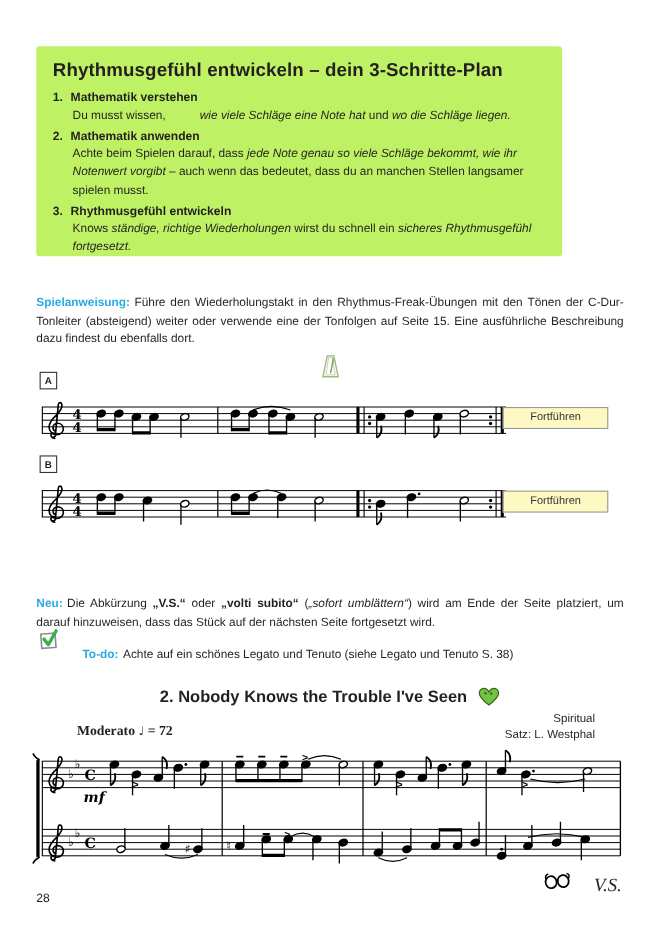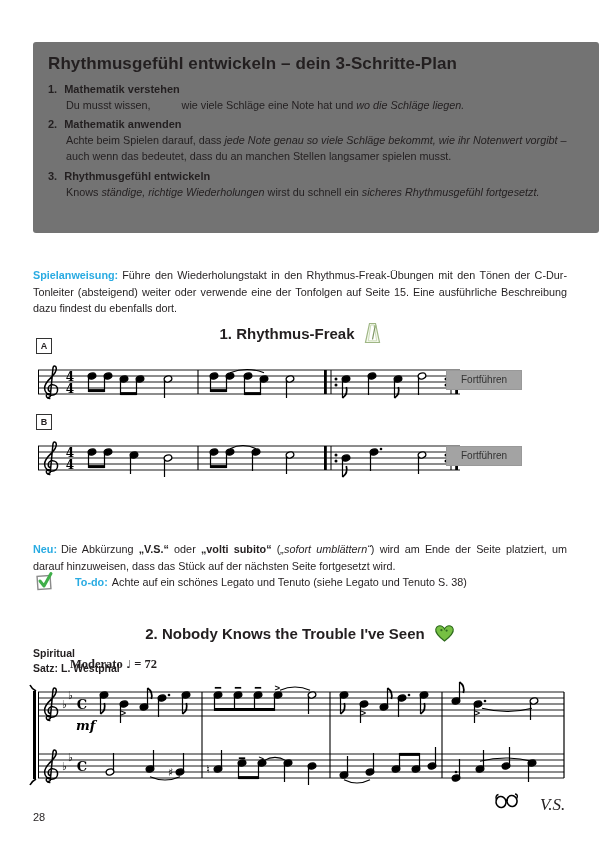--- a/index.html
+++ b/index.html
@@ -1,44 +1,44 @@
 <!DOCTYPE html>
 <html><head>
 <meta charset="utf-8">
 <style>
   html,body{margin:0;padding:0;background:#fff;}
   .page{position:relative;width:600px;height:849px;background:#fff;
         font-family:"Liberation Sans",sans-serif;color:#231f20;overflow:hidden;}
 
-  .green-box{position:absolute;left:33px;top:42px;width:566px;height:191px;
-             background:#737373;border-radius:3px;box-sizing:border-box;padding:12px 15px 8px;}
+  .green-box{position:absolute;left:33px;top:42px;width:478px;height:191px;
+             background:#bef264;border-radius:3px;box-sizing:border-box;padding:12px 15px 8px;}
   .gb-title{font-size:17px;font-weight:600;margin:0 0 9px;letter-spacing:.1px;}
   .step{margin:0 0 5px;}
   .step-head{display:flex;gap:7px;font-weight:bold;font-size:11px;margin:5px 0 2px;}
   .step-body{font-size:10.8px;line-height:1.5;margin:0 0 0 18px;}
 
   .para{position:absolute;left:33px;width:534px;font-size:10.8px;line-height:1.55;text-align:justify;}
   .lbl-blue{color:#29abe2;font-weight:bold;margin-right:4px;}
 
   .piece-head{position:absolute;left:0;width:600px;display:flex;justify-content:center;
               align-items:center;gap:9px;font-size:15px;font-weight:bold;}
   #piece1-head{top:322px;}
   #piece2-head{top:624px;}
 
   .seclabel{position:absolute;width:14px;height:14px;border:1.3px solid #333;background:#fff;
             font-size:9px;font-weight:bold;display:flex;align-items:center;justify-content:center;}
   .staff-svg{position:absolute;left:34px;}
-  .btn{position:absolute;left:446px;border:1px solid #999;background:#a3a3a3;color:#333;
-       font-size:10px;font-family:"Liberation Sans",sans-serif;padding:3px 14px;line-height:1.2;}
+  .btn{position:absolute;left:457px;border:1px solid #999;background:#fef9c3;color:#333;
+       font-size:10px;font-family:"Liberation Sans",sans-serif;padding:3px 24px;line-height:1.2;}
 
   .todo{position:absolute;left:36px;top:571px;width:524px;display:flex;gap:17px;align-items:flex-start;}
-  .todo-text{font-size:10.8px;line-height:1.5;margin-top:3px;}
-
-  .credits{position:absolute;left:33px;top:646px;width:508px;text-align:left;
-           font-size:10.5px;line-height:1.4;font-weight:bold;}
+  .todo-text{font-size:10.8px;line-height:1.5;margin-top:16px;}
+
+  .credits{position:absolute;left:33px;top:646px;width:508px;text-align:right;
+           font-size:10.5px;line-height:1.4;font-weight:normal;}
   .tempo{position:absolute;left:70px;top:657px;font-family:"Liberation Serif",serif;
          font-weight:bold;font-size:12.5px;}
   .tempo .notechar{font-family:"DejaVu Sans",sans-serif;font-size:11px;}
 
   .vs-text{position:absolute;left:528px;top:795px;font-family:"Liberation Serif",serif;
            font-style:italic;font-size:17px;margin-left:12px;}
   .pagenum{position:absolute;left:33px;top:811px;font-size:11px;}
 
   
   .m-accid{font:11px "DejaVu Sans",sans-serif;}
@@ -53,21 +53,21 @@
 <div class="page">
 
   <div class="green-box">
     <p class="gb-title">Rhythmusgefühl entwickeln – dein 3-Schritte-Plan</p>
 
     <div class="step">
       <div class="step-head">
         <span>1.</span>
         <span>Mathematik verstehen</span>
       </div>
-      <p class="step-body"><span>Du musst wissen, </span><span style=" padding-left: 28px;">wie viele Schläge eine Note hat</span><span> und </span><span style="font-style: italic; margin-top: 25px;">wo die Schläge liegen.</span></p>
+      <p class="step-body"><span>Du musst wissen, </span><span style="font-style: italic; padding-left: 28px;">wie viele Schläge eine Note hat</span><span> und </span><span style="font-style: italic; margin-top: 25px;">wo die Schläge liegen.</span></p>
     </div>
 
     <div class="step">
       <div class="step-head">
         <span>2.</span>
         <span>Mathematik anwenden</span>
       </div>
       <p class="step-body"><span>Achte beim Spielen darauf, dass </span><span style="font-style: italic;">jede Note genau so viele Schläge bekommt, wie ihr Notenwert vorgibt</span><span> – auch wenn das bedeutet, dass du an manchen Stellen langsamer spielen musst.</span></p>
     </div>
 
@@ -76,21 +76,20 @@
         <span>3.</span>
         <span>Rhythmusgefühl entwickeln</span>
       </div>
       <p class="step-body"><span>Knows </span><span style="font-style: italic;">ständige, richtige Wiederholungen</span><span> wirst du schnell ein </span><span style="font-style: italic;">sicheres Rhythmusgefühl fortgesetzt.</span></p>
     </div>
   </div>
 
   <p class="para" style="top:256px;"><span class="lbl-blue">Spielanweisung:</span><span>Führe den Wiederholungstakt in den Rhythmus-Freak-Übungen mit den Tönen der C-Dur-Tonleiter (absteigend) weiter oder verwende eine der Tonfolgen auf Seite 15. Eine ausführliche Beschreibung dazu findest du ebenfalls dort.</span></p>
 
   <div class="piece-head" id="piece1-head">
-    <span>1. Rhythmus-Freak</span>
     <svg width="17" height="22" viewBox="0 0 17 22">
       <path d="M5.5,1.5 L11.5,1.5 L15.5,20.5 L1.5,20.5 Z" fill="#f4f9ec" stroke="#9fb685" stroke-width="1.2"></path>
       <path d="M6.8,3 L10.2,3 L12.6,18.8 L4.4,18.8 Z" fill="#ffffff" stroke="#c2d3ab" stroke-width="0.8"></path>
       <line x1="8.5" y1="17.5" x2="11" y2="4.5" stroke="#7b9460" stroke-width="1.2"></line>
       <rect x="9.8" y="3.4" width="2.6" height="2.2" fill="#9fb685"></rect>
     </svg>
   </div>
 
   <div class="seclabel" style="left:36px;top:338px;">A</div>
   <svg class="staff-svg" style="top:356px;" width="430" height="56">

